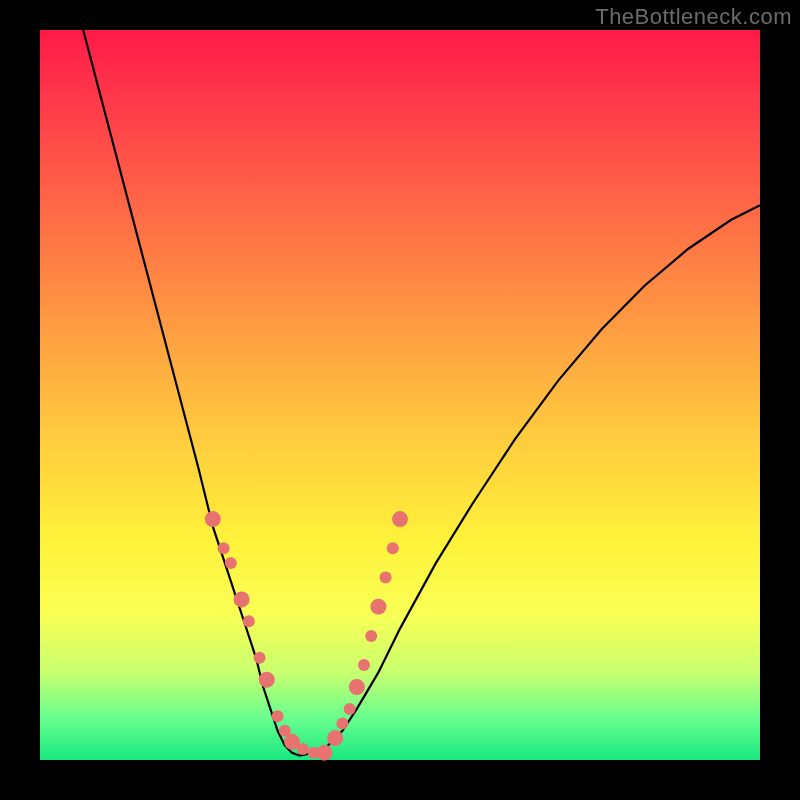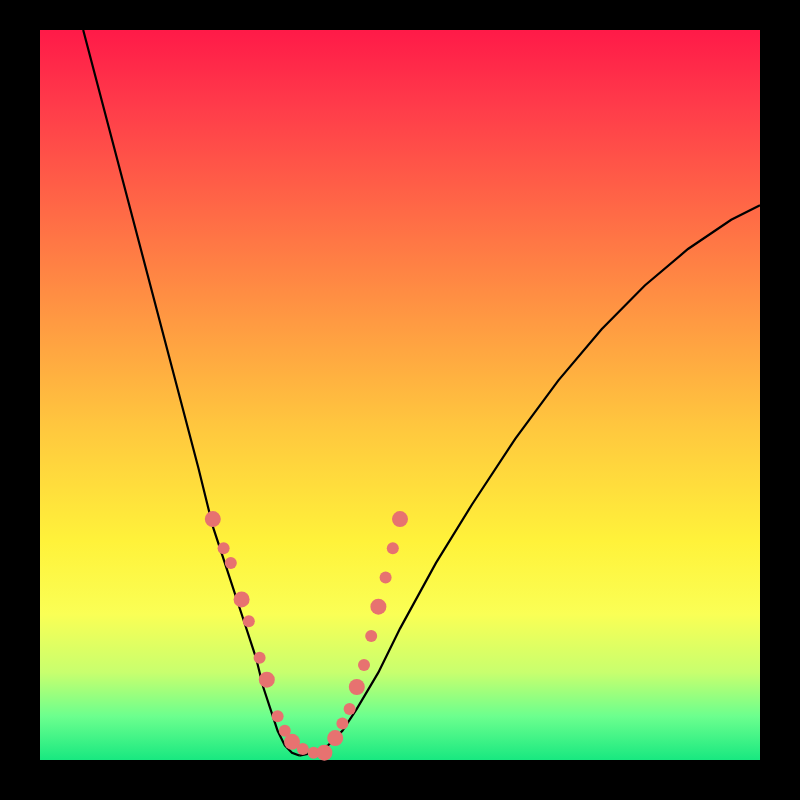--- a/index.html
+++ b/index.html
@@ -92,13 +92,14 @@
         <circle cx="316.8" cy="657.0" r="8" fill="#e77270"></circle>
         <circle cx="324.0" cy="635.1" r="6" fill="#e77270"></circle>
         <circle cx="331.2" cy="605.9" r="6" fill="#e77270"></circle>
         <circle cx="338.4" cy="576.7" r="8" fill="#e77270"></circle>
         <circle cx="345.6" cy="547.5" r="6" fill="#e77270"></circle>
         <circle cx="352.8" cy="518.3" r="6" fill="#e77270"></circle>
         <circle cx="360.0" cy="489.1" r="8" fill="#e77270"></circle>
       </g>
   </svg>
 
+  <div class="watermark">TheBottleneck.com</div>
 </div>
 
 </body></html>

